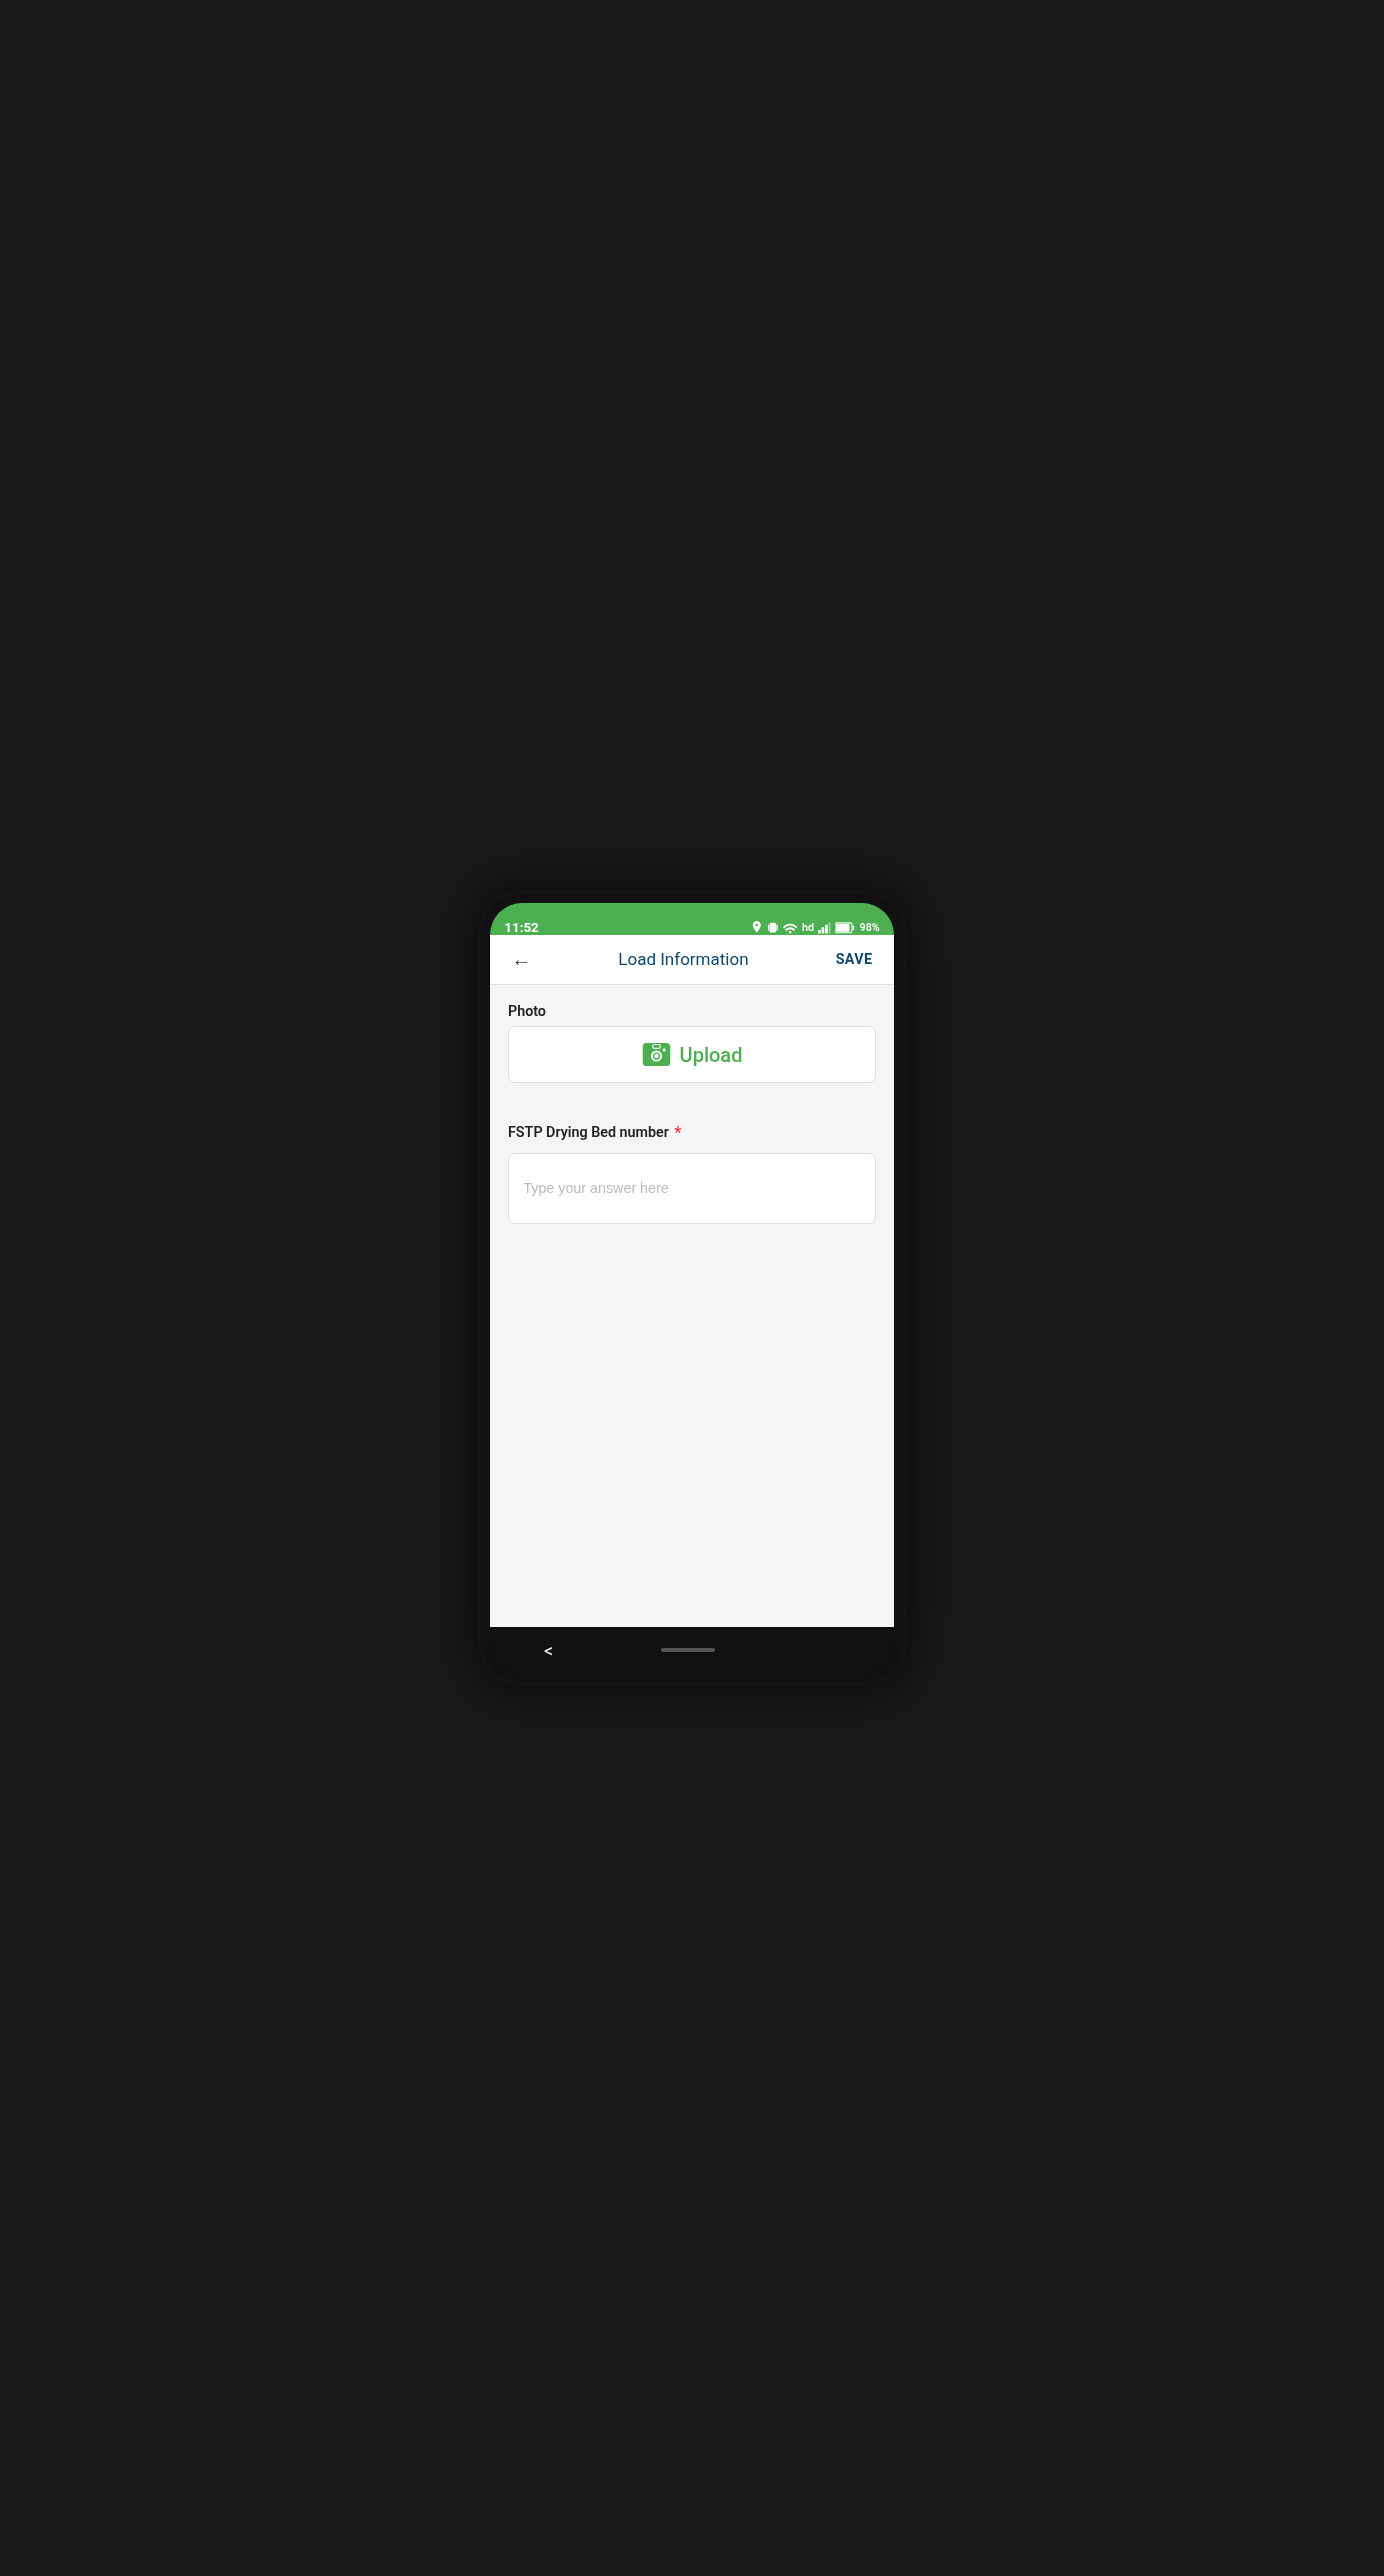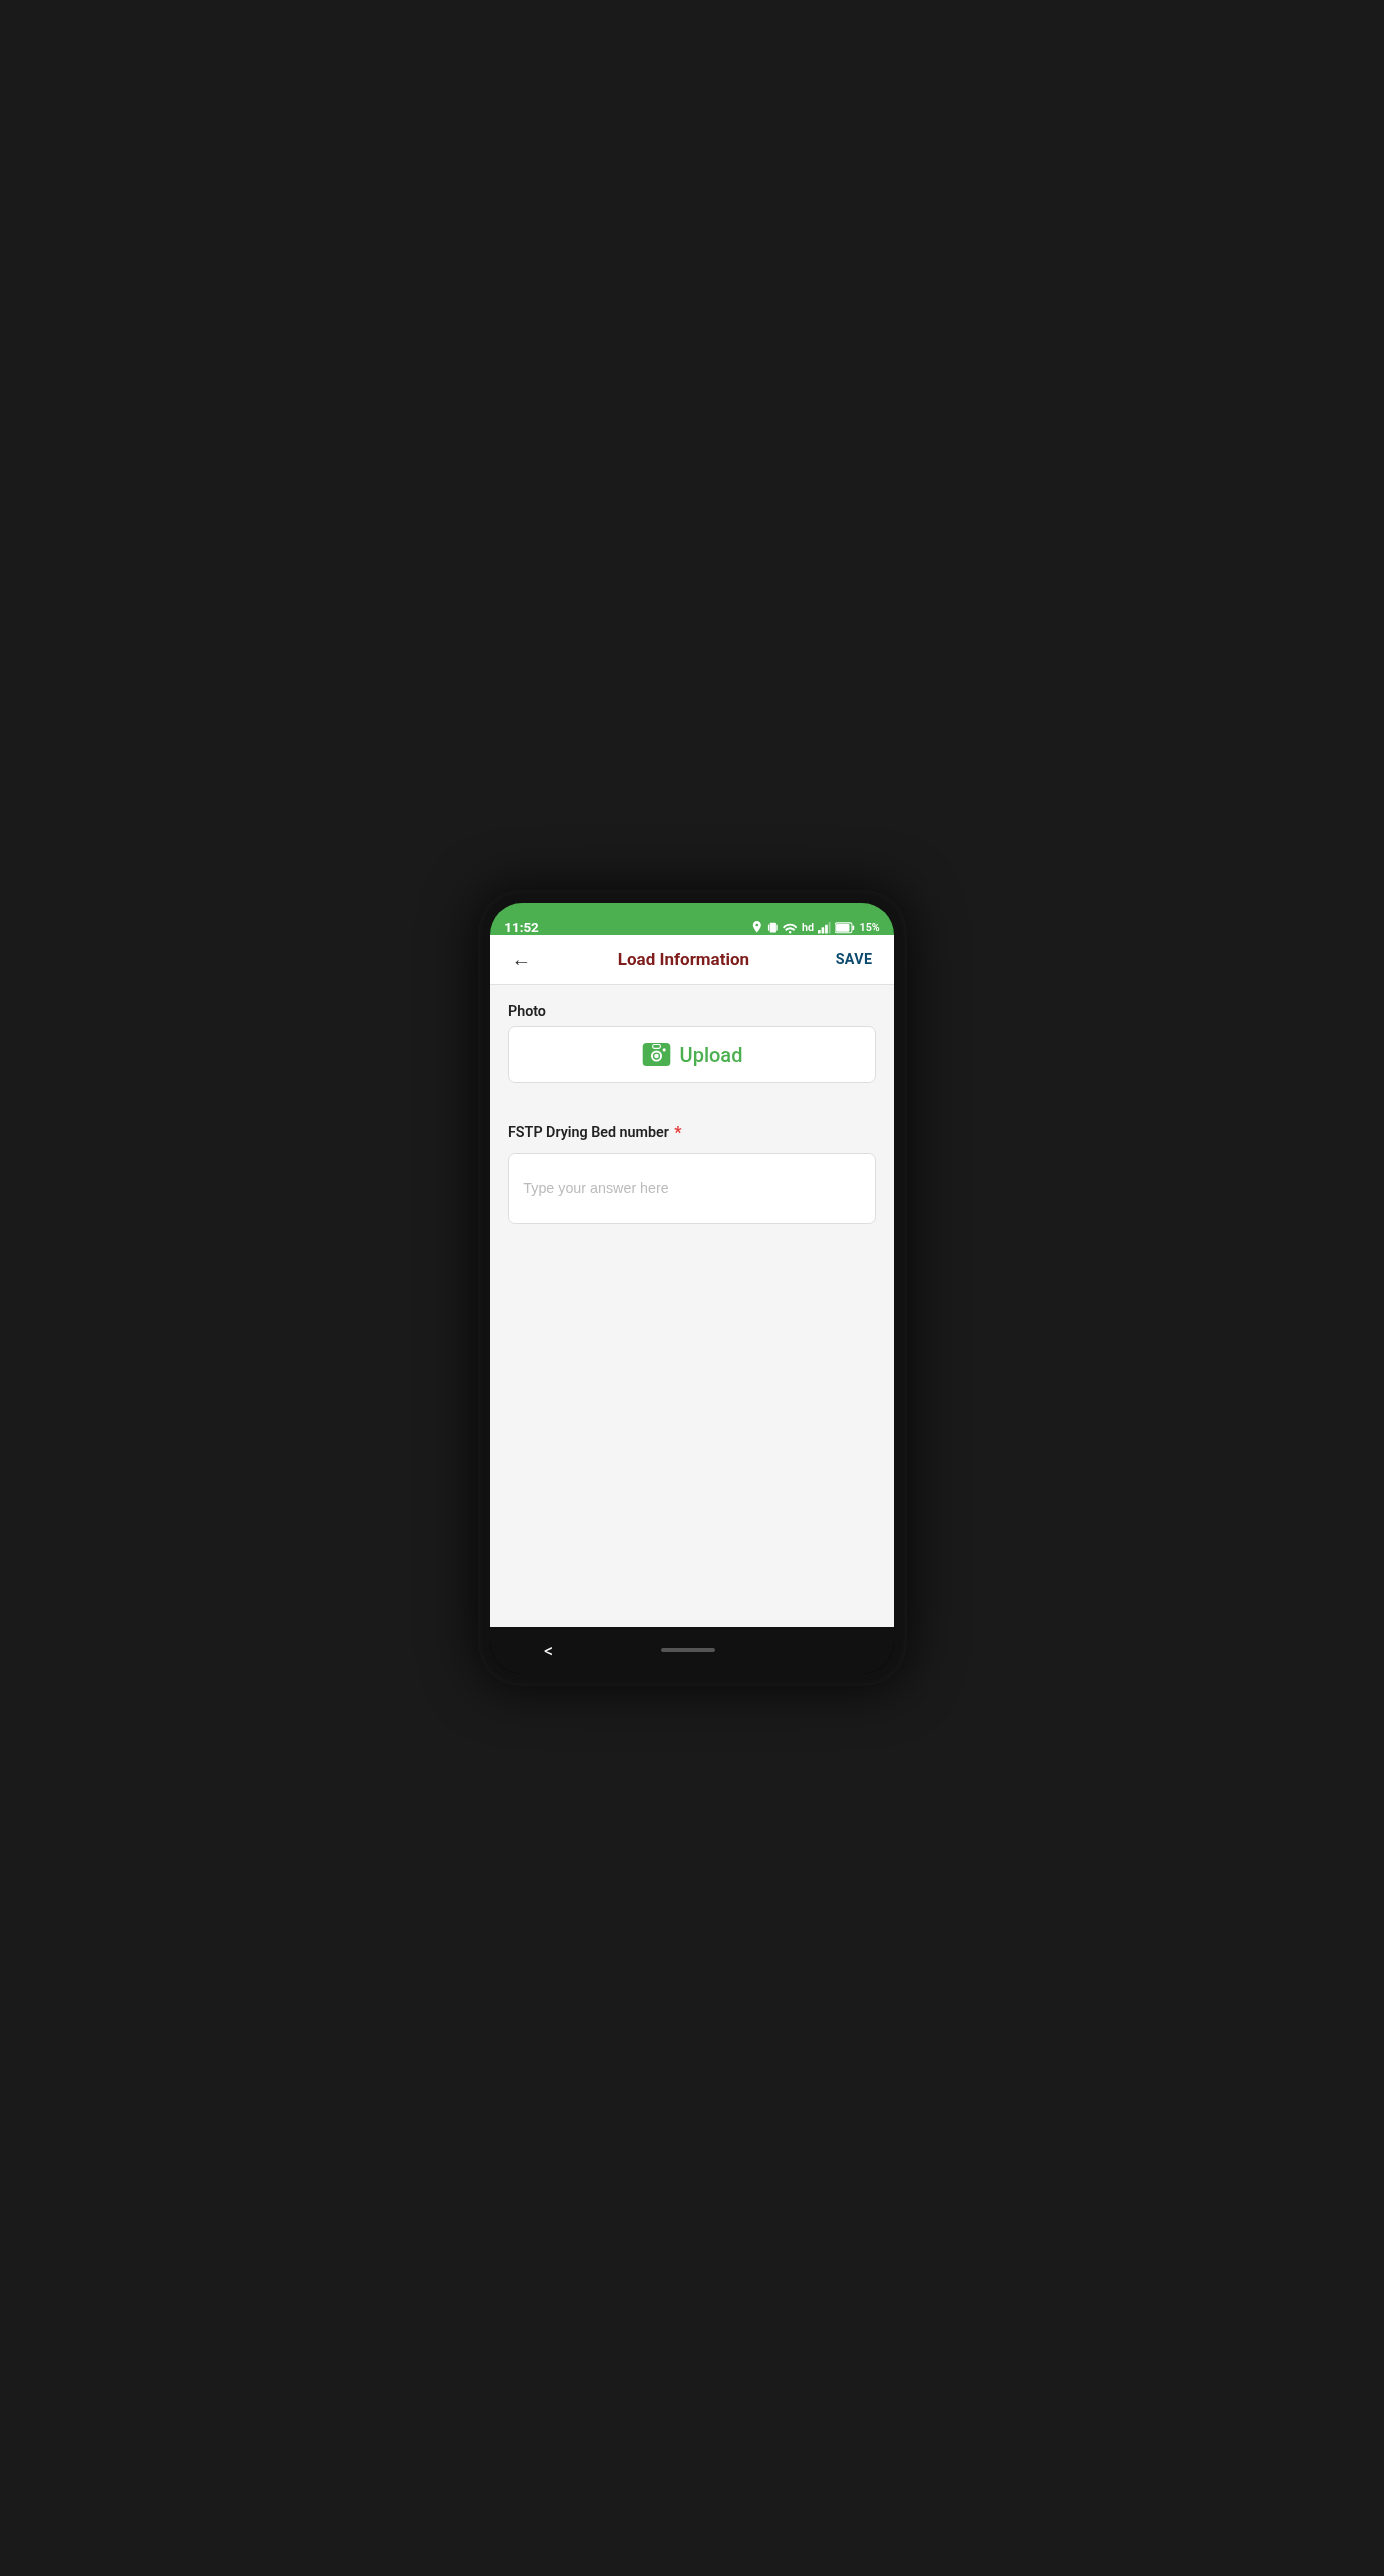--- a/index.html
+++ b/index.html
@@ -76,22 +76,22 @@
 
     .back-button {
       cursor: pointer;
       padding: 7.2px;
       color: #333;
       font-size: 19.7px;
     }
 
     .app-bar-title {
       font-size: 17px;
-      font-weight: 700;
-      color: #7f1d1d;
+      font-weight: 400;
+      color: #0c4a6e;
     }
 
     .save-button {
       color: #0c4a6e;
       font-size: 14.3px;
       font-weight: 700;
       cursor: pointer;
       padding: 7.2px;
       letter-spacing: 0.4px;
     }
@@ -247,21 +247,21 @@
           <rect x="4" y="6" width="3" height="7" rx="0.5"></rect>
           <rect x="8" y="3" width="3" height="10" rx="0.5"></rect>
           <rect x="12" y="0" width="2" height="13" rx="0.5" fill="rgba(255,255,255,0.4)"></rect>
         </svg>
 
         <svg width="19.7" height="11.6" viewBox="0 0 22 13" fill="white">
           <rect x="0" y="1" width="19" height="11" rx="2" stroke="white" stroke-width="1.2" fill="none"></rect>
           <rect x="1.2" y="2.2" width="15" height="8.6" rx="1" fill="white"></rect>
           <rect x="19.5" y="4" width="2" height="5" rx="1" fill="white"></rect>
         </svg>
-        <span class="status-icon-text">15%</span>
+        <span class="status-icon-text">98%</span>
       </div>
     </div>
 
     <div class="app-bar">
       <span class="back-button">←</span>
       <span class="app-bar-title">Load Information</span>
       <span class="save-button">SAVE</span>
     </div>
 
     <div class="divider"></div>

